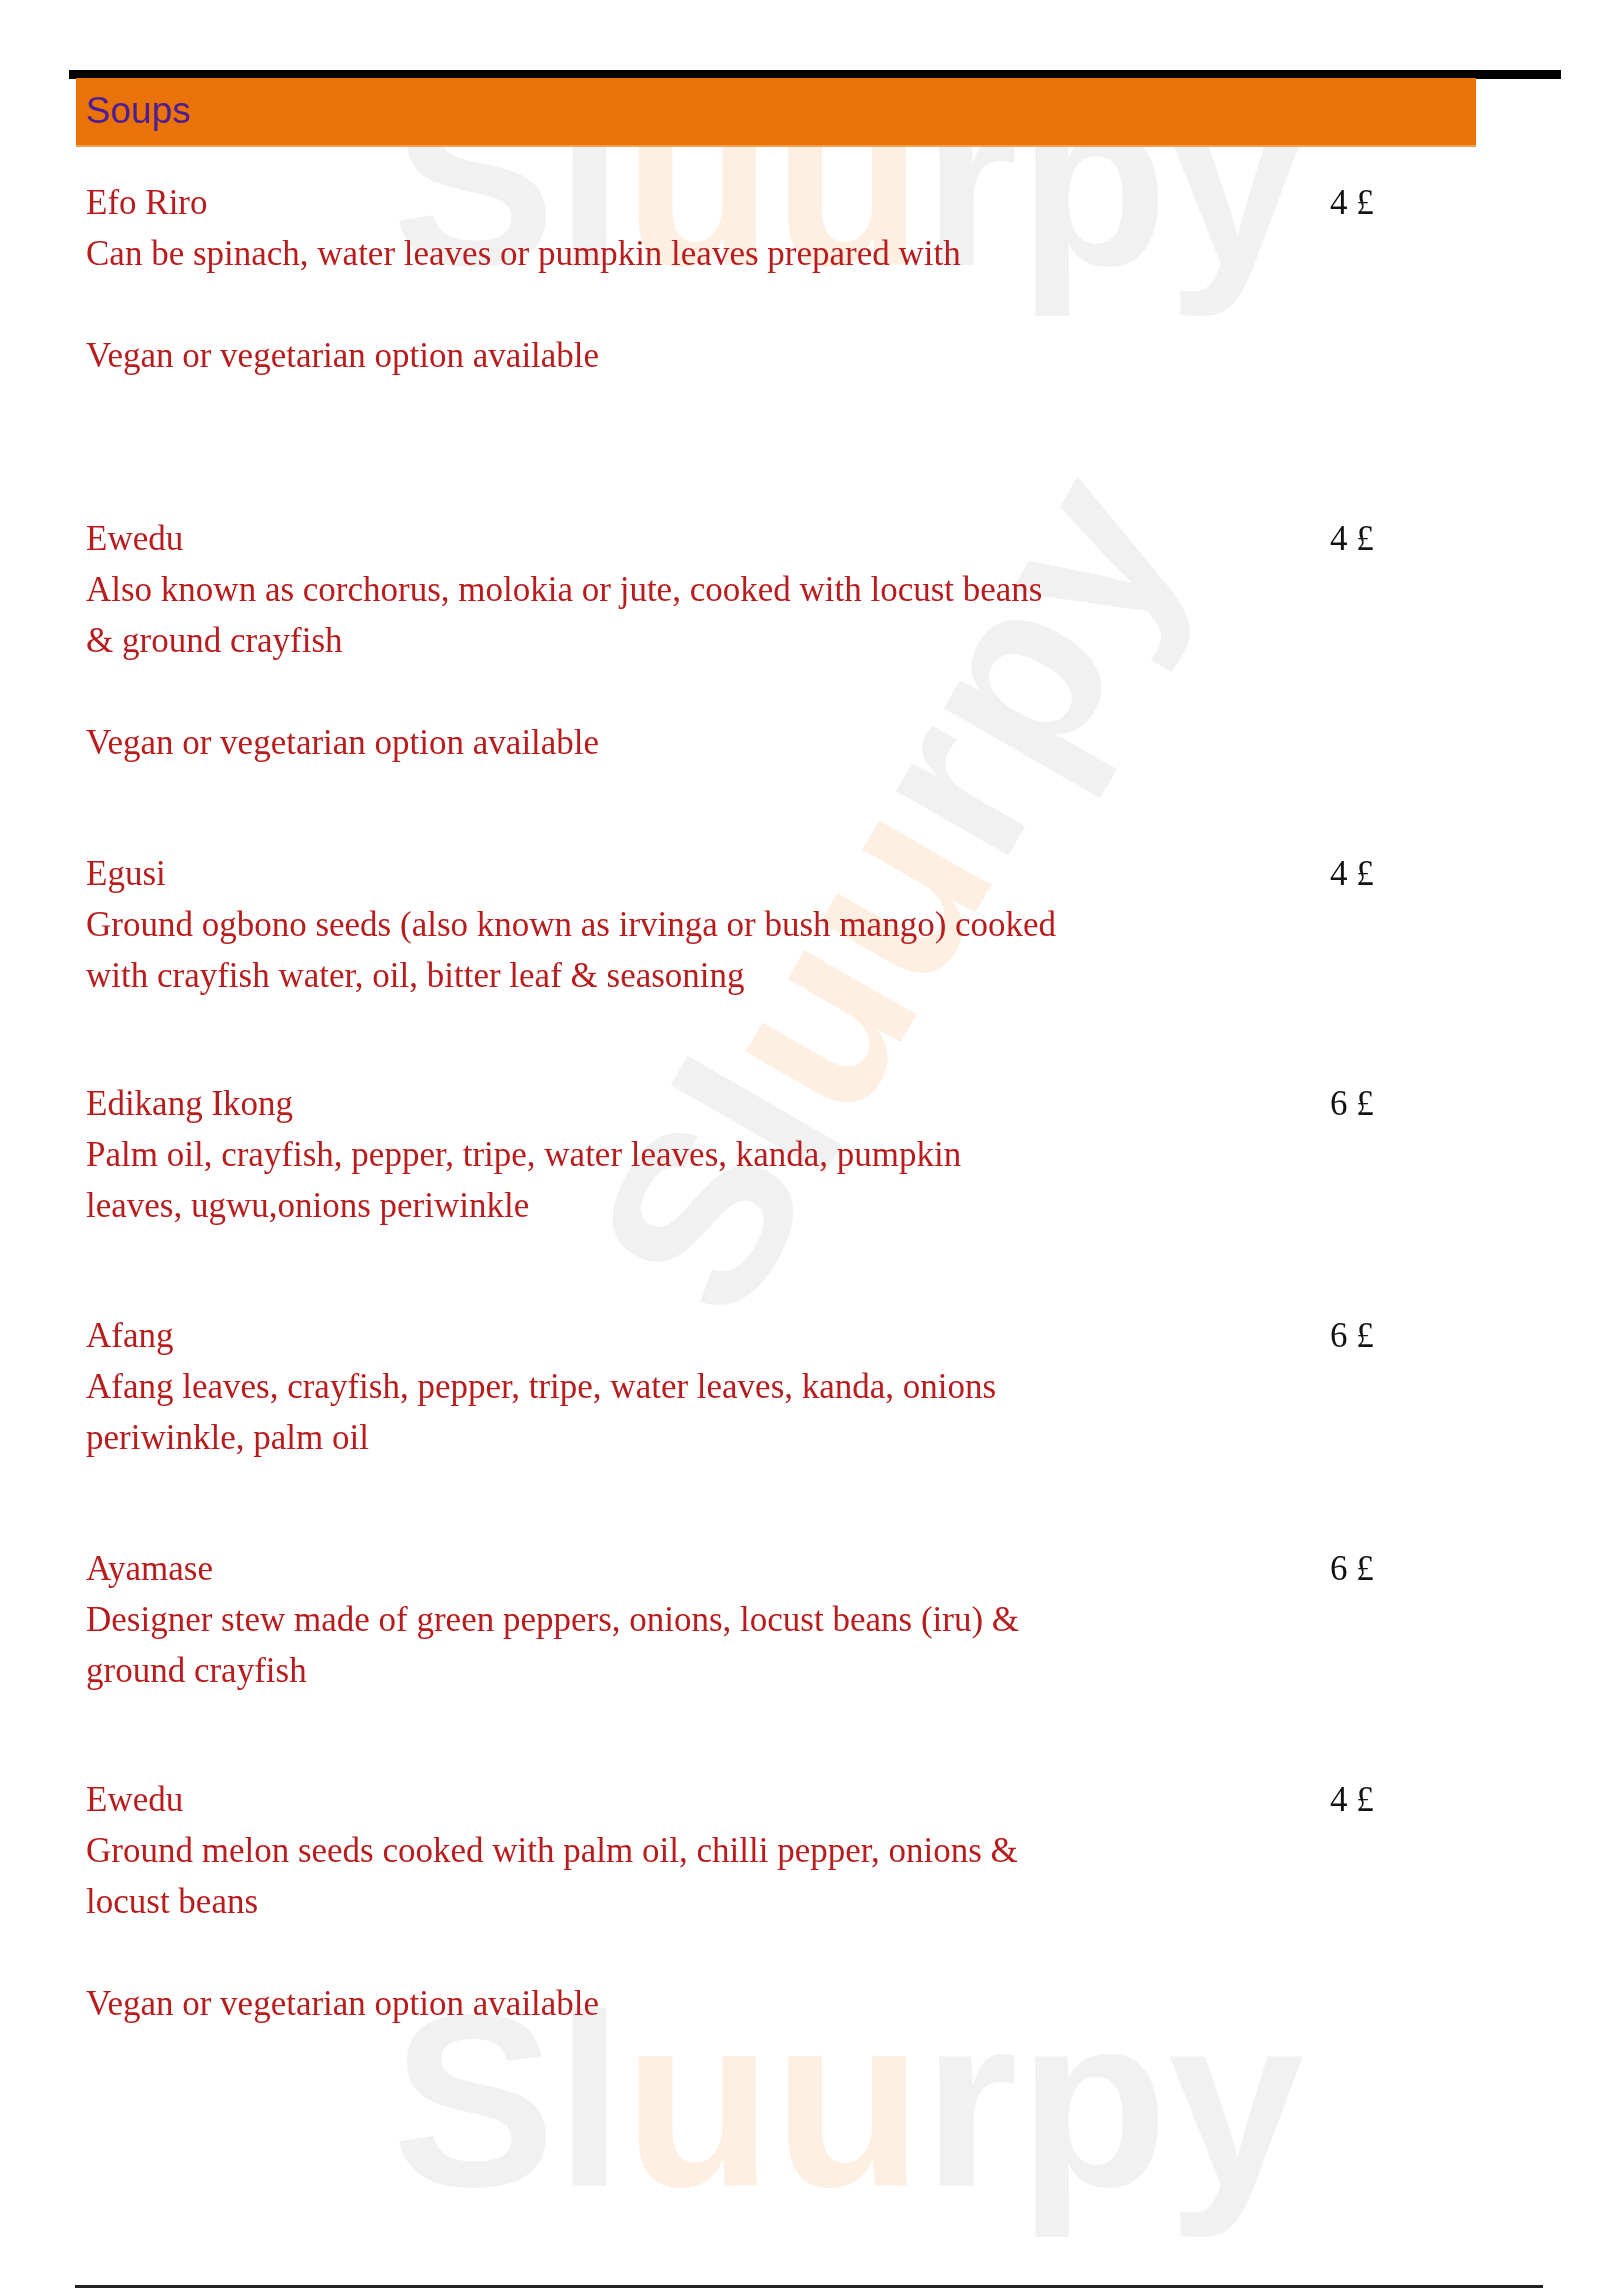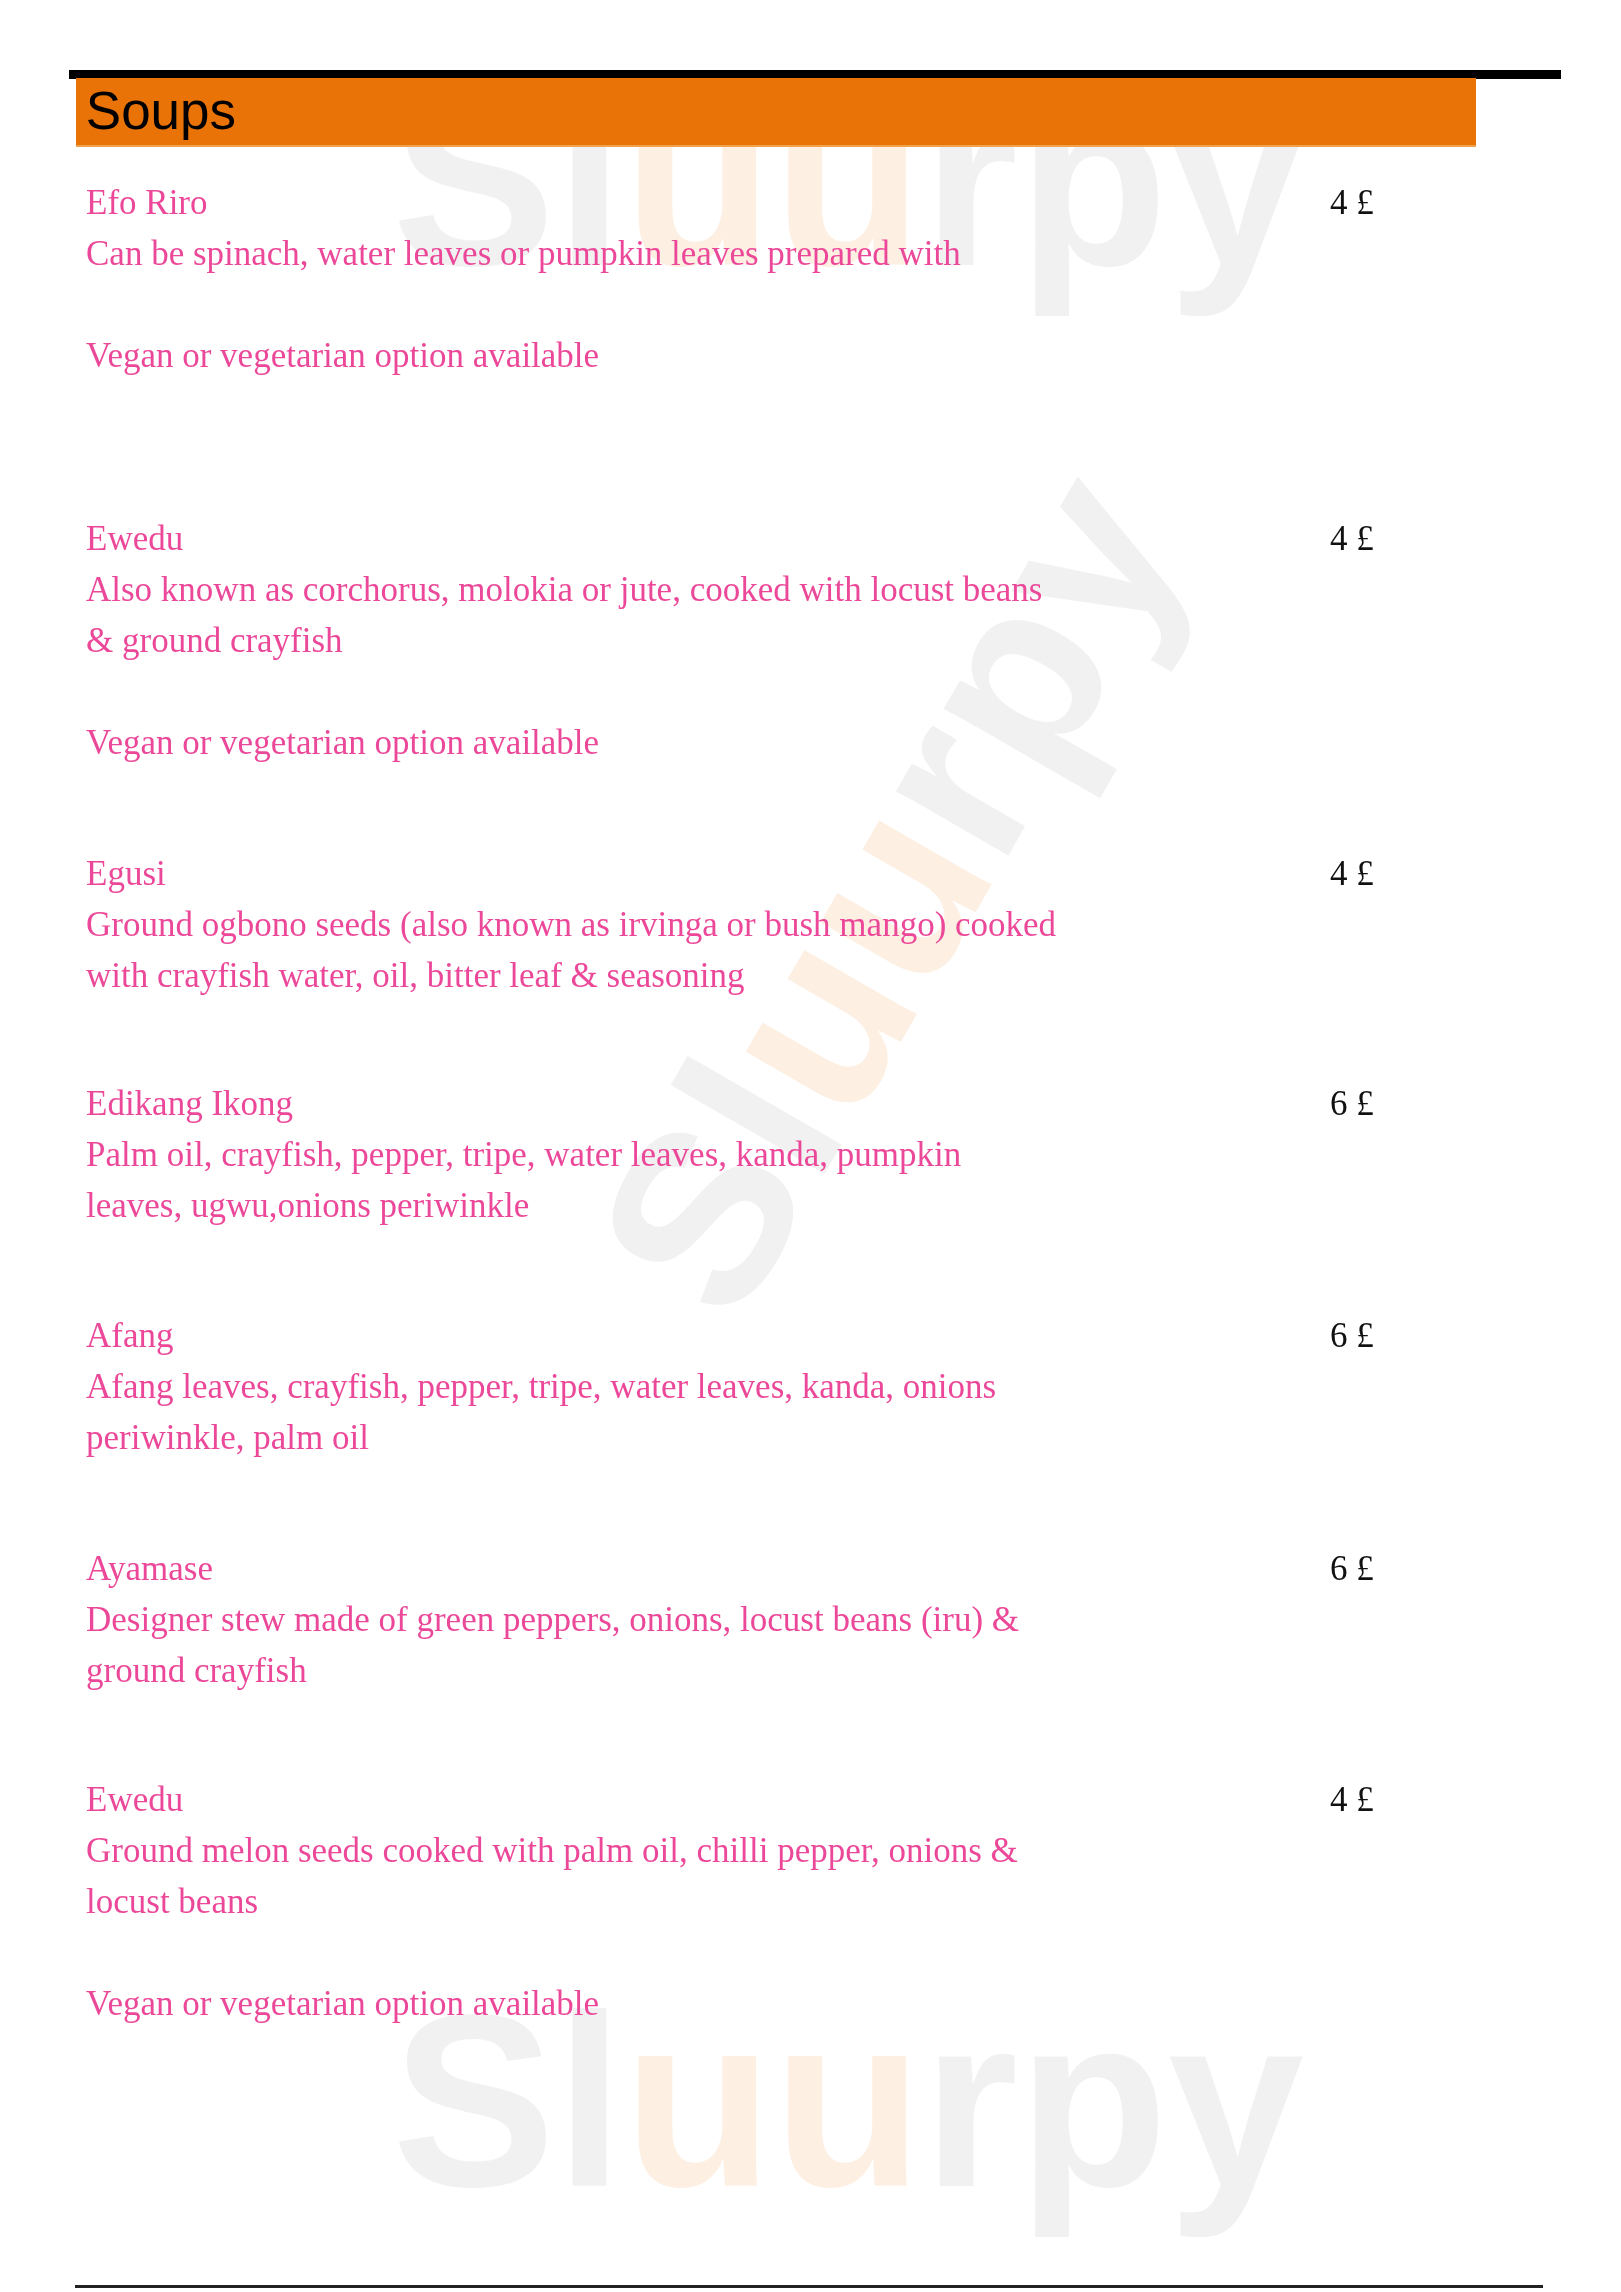--- a/index.html
+++ b/index.html
@@ -1,22 +1,22 @@
 <!DOCTYPE html>
 <html><head>
 <meta charset="utf-8">
 <style>
   html, body { margin: 0; padding: 0; background: #ffffff; }
   body { width: 1621px; height: 2293px; position: relative; overflow: hidden; }
   .page { position: absolute; inset: 0; }
   .top-rule { position: absolute; left: 69px; top: 70px; width: 1492px; height: 8.8px; background: #000; }
   .section-band { position: absolute; left: 76px; top: 78px; width: 1400px; height: 67px; background: #ea7307; border-bottom: 2px solid #f1a24c; }
-  .section-title { position: absolute; left: 9.8px; top: 2.9px; font-family: "Liberation Sans", sans-serif; font-size: 53px; color: #000000; line-height: 59px; }
+  .section-title { position: absolute; left: 9.8px; top: 2.9px; font-family: "Liberation Sans", sans-serif; font-size: 37px; color: #4c1d95; line-height: 59px; }
   .item { position: absolute; left: 86px; width: 1392px; }
-  .line { font-family: "Liberation Serif", serif; font-size: 35px; line-height: 51px; color: #ec4899; white-space: nowrap; }
+  .line { font-family: "Liberation Serif", serif; font-size: 35px; line-height: 51px; color: #b91c1c; white-space: nowrap; }
   .price { position: absolute; left: 1244px; top: 0; font-family: "Liberation Serif", serif; font-size: 35px; line-height: 51px; color: #111; }
   .spacer { height: 51px; }
   .bottom-rule { position: absolute; left: 75px; top: 2285px; width: 1468px; height: 2.9px; background: #222; }
   .wm { position: absolute; font-family: "Liberation Sans", sans-serif; font-weight: bold; pointer-events: none; user-select: none; }
   .wm span.g { color: rgba(150,150,150,0.13); }
   .wm span.o { color: rgba(240,150,60,0.14); }
   .wm1 { left: 392px; top: 39px; font-size: 245px; }
   .wm2 { left: 470px; top: 804px; font-size: 245px; transform: rotate(-60deg); transform-origin: 392px 147px; }
   .wm3 { left: 392px; top: 1960px; font-size: 245px; }
 </style>

